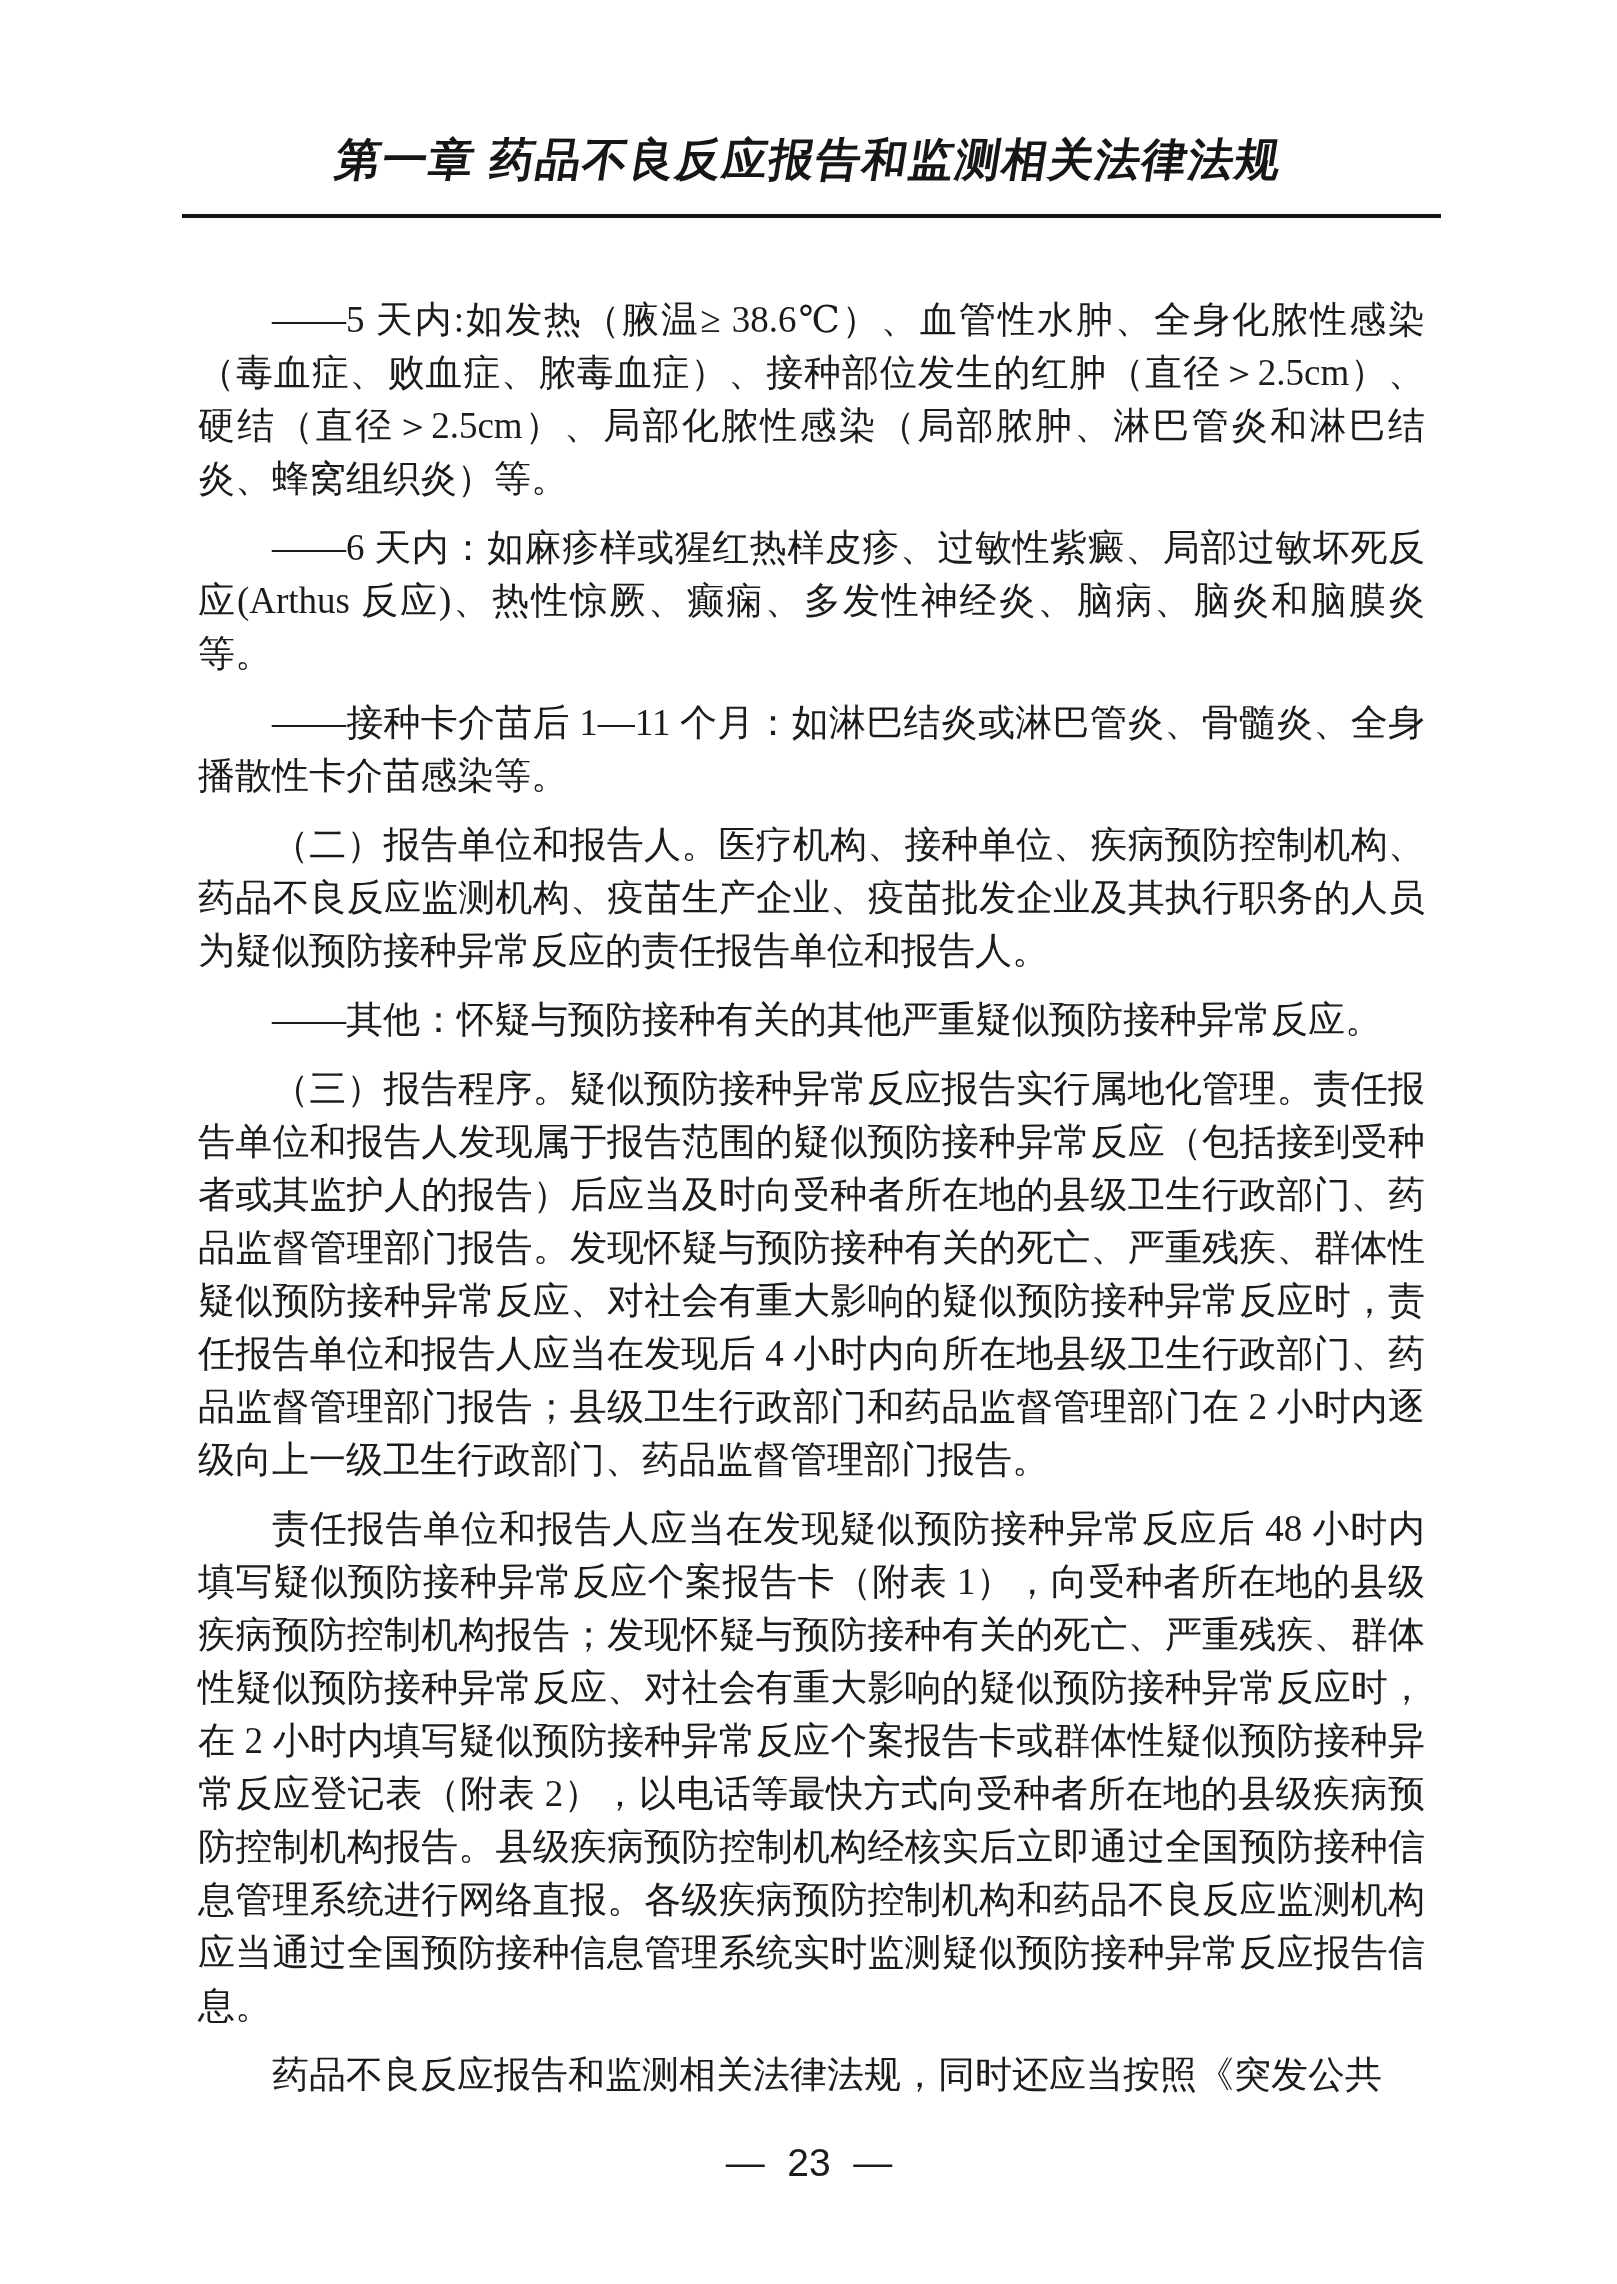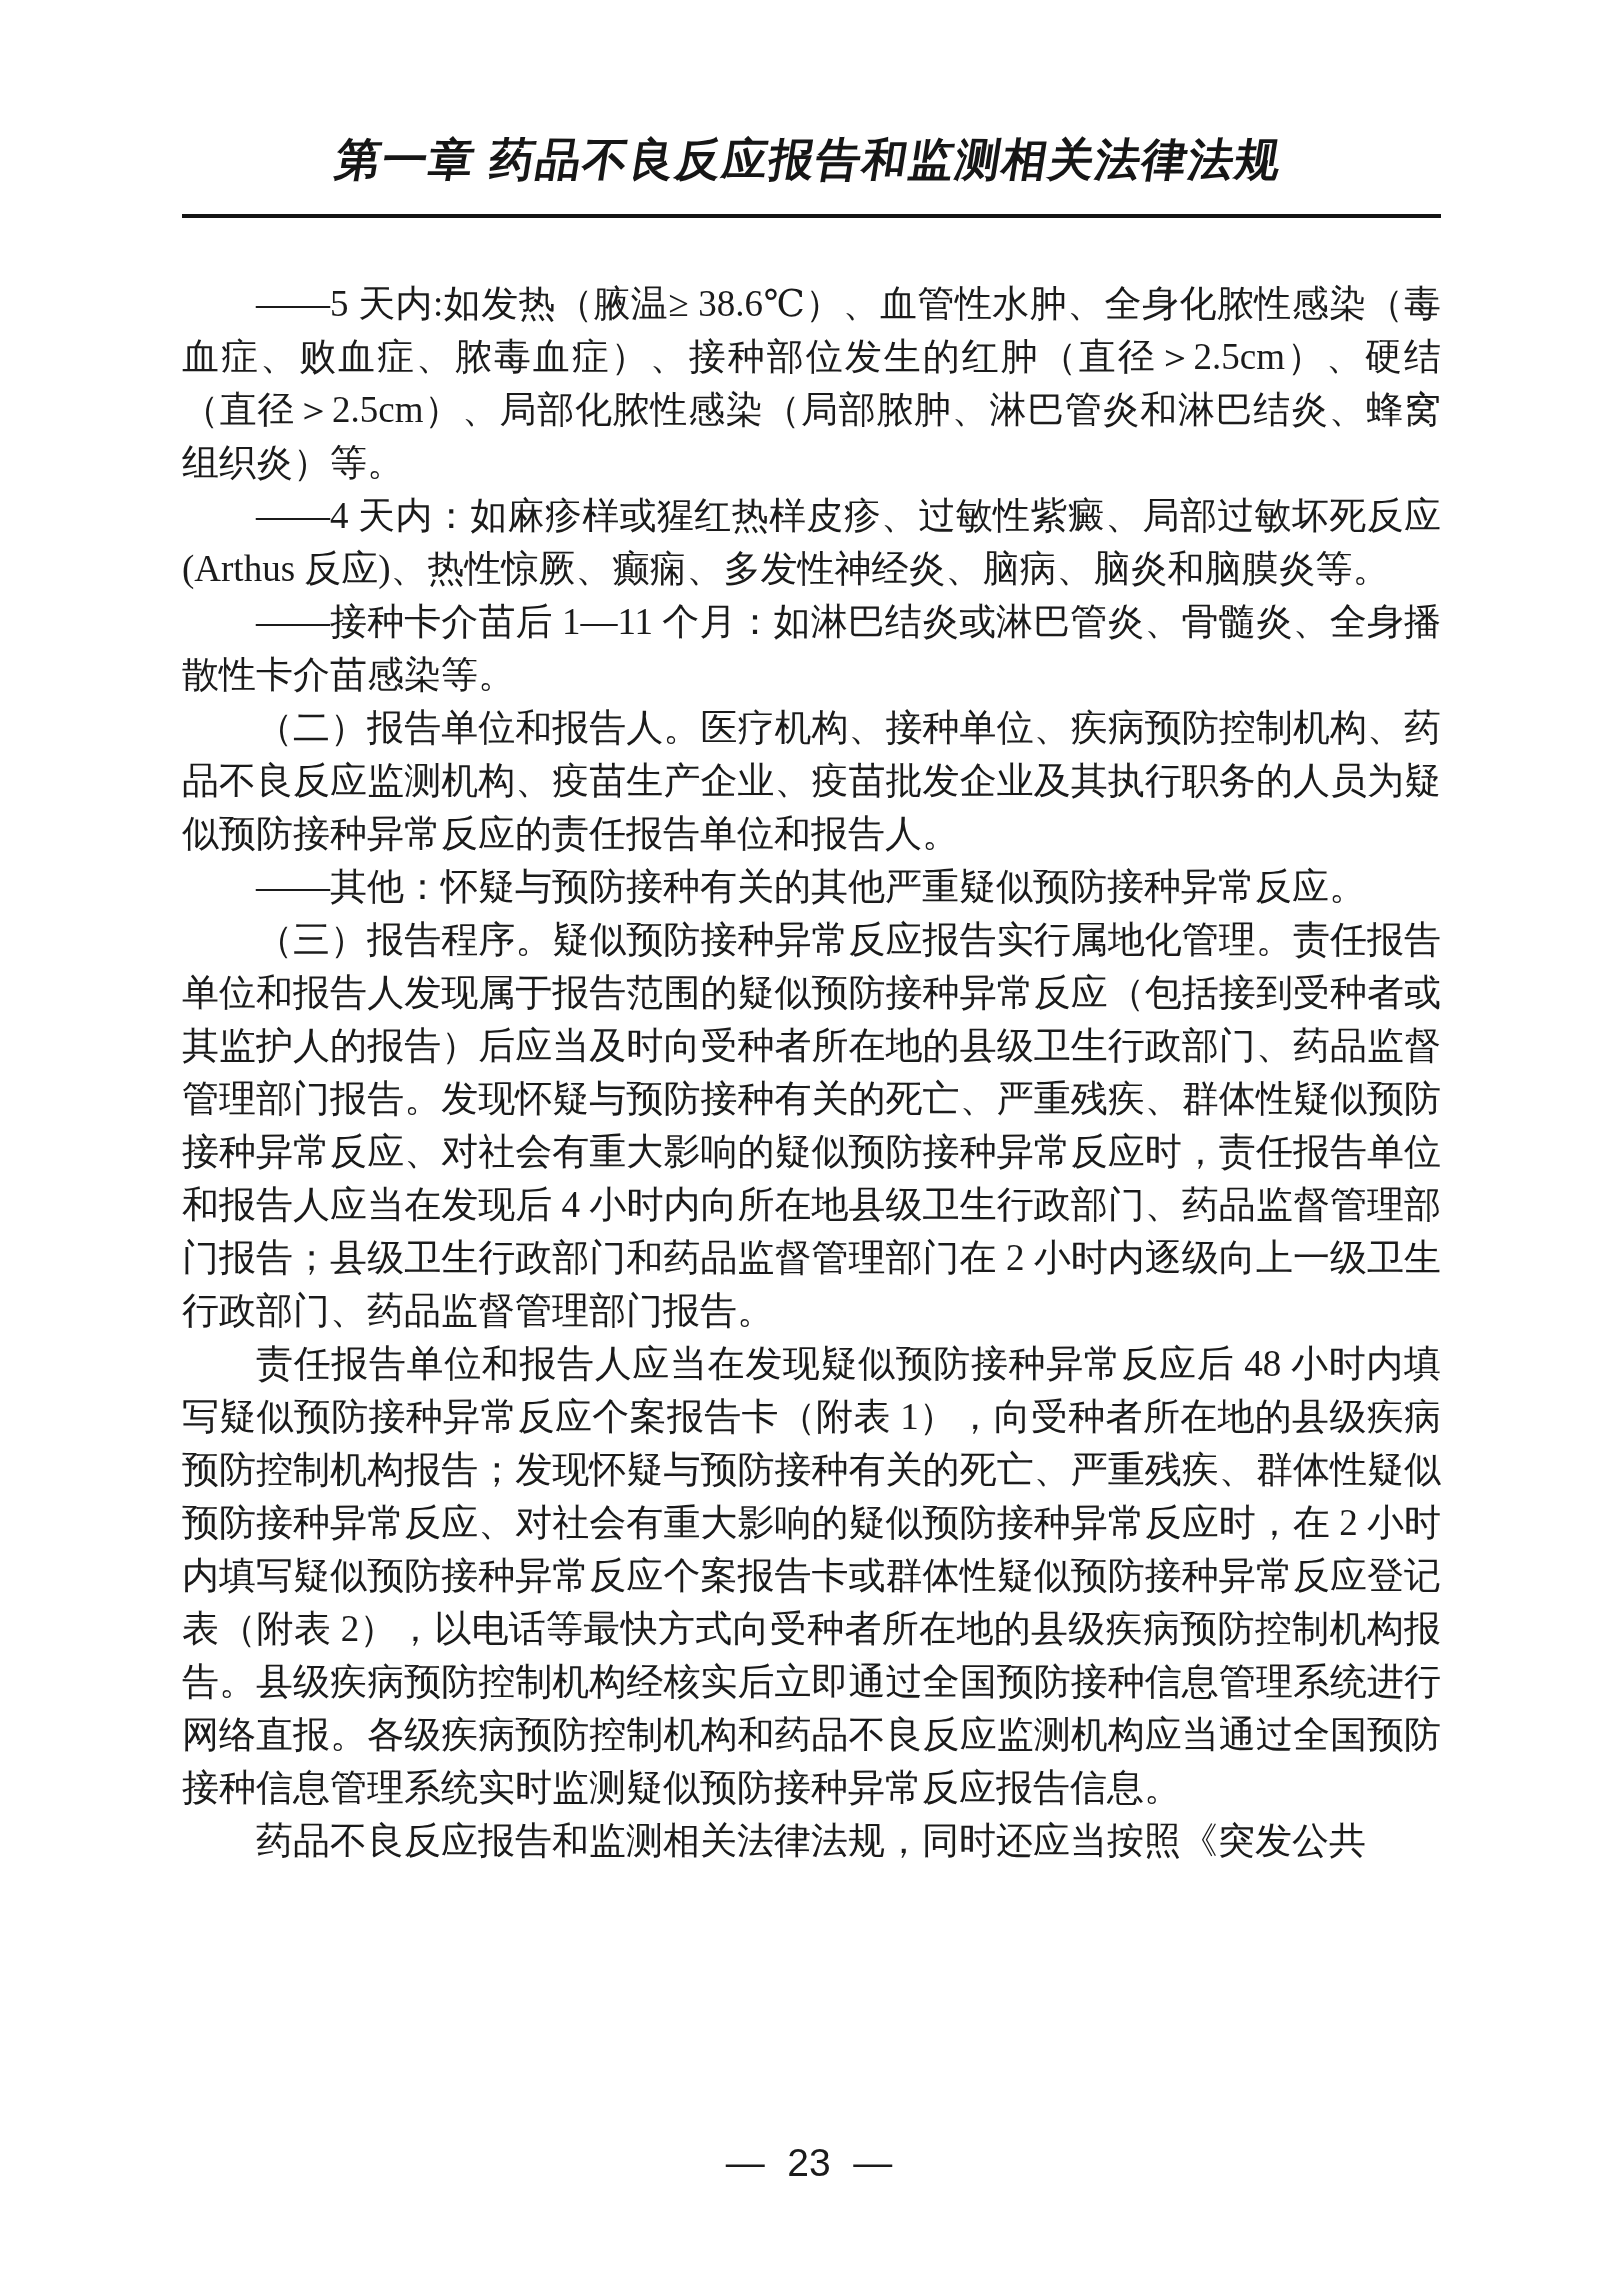--- a/index.html
+++ b/index.html
@@ -43,21 +43,21 @@
       position: absolute;
       top: 277px;
       left: 182px;
       width: 1259px;
       font-size: 37px;
       line-height: 53px;
       text-align: justify;
       color: #1b1b1b;
     }
     .body-block p {
-      margin: 0;
+      margin: 16px;
       padding: 0;
       text-indent: 2em;
       word-break: break-all;
     }
     .page-footer {
       position: absolute;
       top: 2142px;
       left: 0;
       width: 100%;
       display: flex;
@@ -77,21 +77,21 @@
 <body>
 
 <div class="page">
 
   <div class="chapter-title">第一章 药品不良反应报告和监测相关法律法规</div>
 
   <div class="header-rule"></div>
 
   <div class="body-block">
     <p>——5 天内:如发热（腋温≥ 38.6℃）、血管性水肿、全身化脓性感染（毒血症、败血症、脓毒血症）、接种部位发生的红肿（直径＞2.5cm）、硬结（直径＞2.5cm）、局部化脓性感染（局部脓肿、淋巴管炎和淋巴结炎、蜂窝组织炎）等。</p>
-    <p>——4 天内：如麻疹样或猩红热样皮疹、过敏性紫癜、局部过敏坏死反应(Arthus 反应)、热性惊厥、癫痫、多发性神经炎、脑病、脑炎和脑膜炎等。</p>
+    <p>——6 天内：如麻疹样或猩红热样皮疹、过敏性紫癜、局部过敏坏死反应(Arthus 反应)、热性惊厥、癫痫、多发性神经炎、脑病、脑炎和脑膜炎等。</p>
     <p>——接种卡介苗后 1—11 个月：如淋巴结炎或淋巴管炎、骨髓炎、全身播散性卡介苗感染等。</p>
     <p>（二）报告单位和报告人。医疗机构、接种单位、疾病预防控制机构、药品不良反应监测机构、疫苗生产企业、疫苗批发企业及其执行职务的人员为疑似预防接种异常反应的责任报告单位和报告人。</p>
     <p>——其他：怀疑与预防接种有关的其他严重疑似预防接种异常反应。</p>
     <p>（三）报告程序。疑似预防接种异常反应报告实行属地化管理。责任报告单位和报告人发现属于报告范围的疑似预防接种异常反应（包括接到受种者或其监护人的报告）后应当及时向受种者所在地的县级卫生行政部门、药品监督管理部门报告。发现怀疑与预防接种有关的死亡、严重残疾、群体性疑似预防接种异常反应、对社会有重大影响的疑似预防接种异常反应时，责任报告单位和报告人应当在发现后 4 小时内向所在地县级卫生行政部门、药品监督管理部门报告；县级卫生行政部门和药品监督管理部门在 2 小时内逐级向上一级卫生行政部门、药品监督管理部门报告。</p>
     <p>责任报告单位和报告人应当在发现疑似预防接种异常反应后 48 小时内填写疑似预防接种异常反应个案报告卡（附表 1），向受种者所在地的县级疾病预防控制机构报告；发现怀疑与预防接种有关的死亡、严重残疾、群体性疑似预防接种异常反应、对社会有重大影响的疑似预防接种异常反应时，在 2 小时内填写疑似预防接种异常反应个案报告卡或群体性疑似预防接种异常反应登记表（附表 2），以电话等最快方式向受种者所在地的县级疾病预防控制机构报告。县级疾病预防控制机构经核实后立即通过全国预防接种信息管理系统进行网络直报。各级疾病预防控制机构和药品不良反应监测机构应当通过全国预防接种信息管理系统实时监测疑似预防接种异常反应报告信息。</p>
     <p>药品不良反应报告和监测相关法律法规，同时还应当按照《突发公共</p>
   </div>
 
   <div class="page-footer">
     <span class="dash">—</span>

